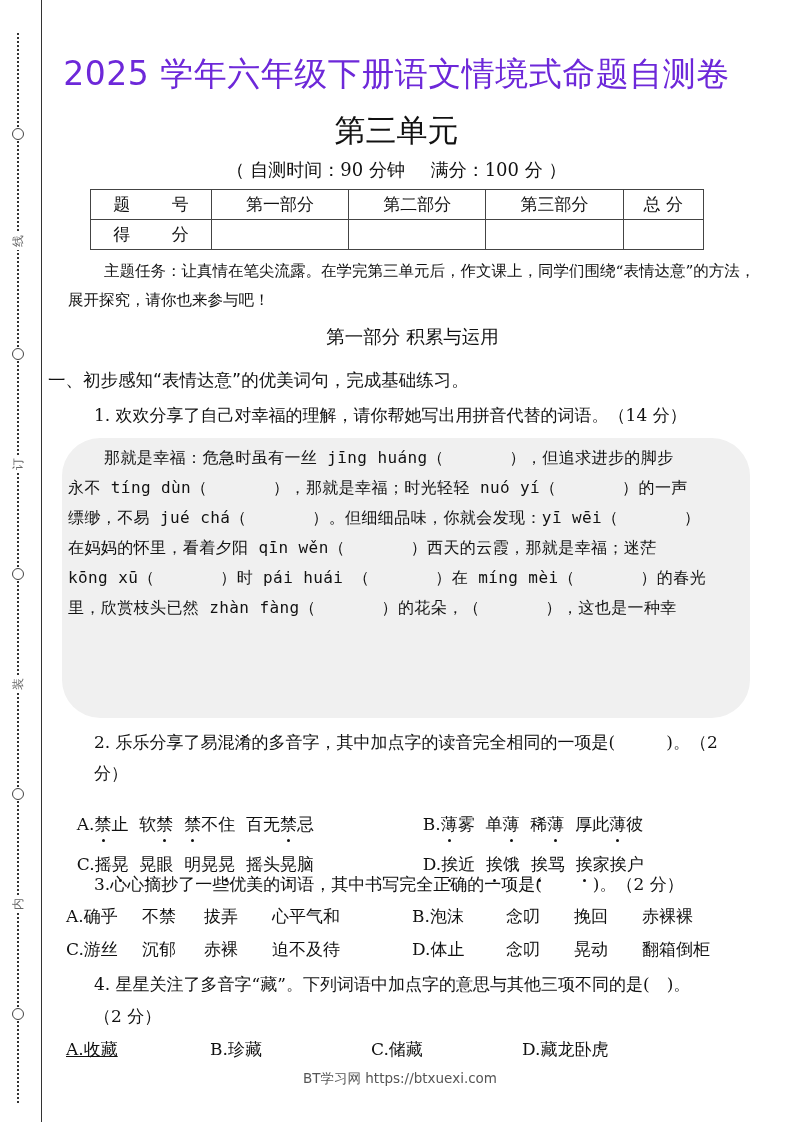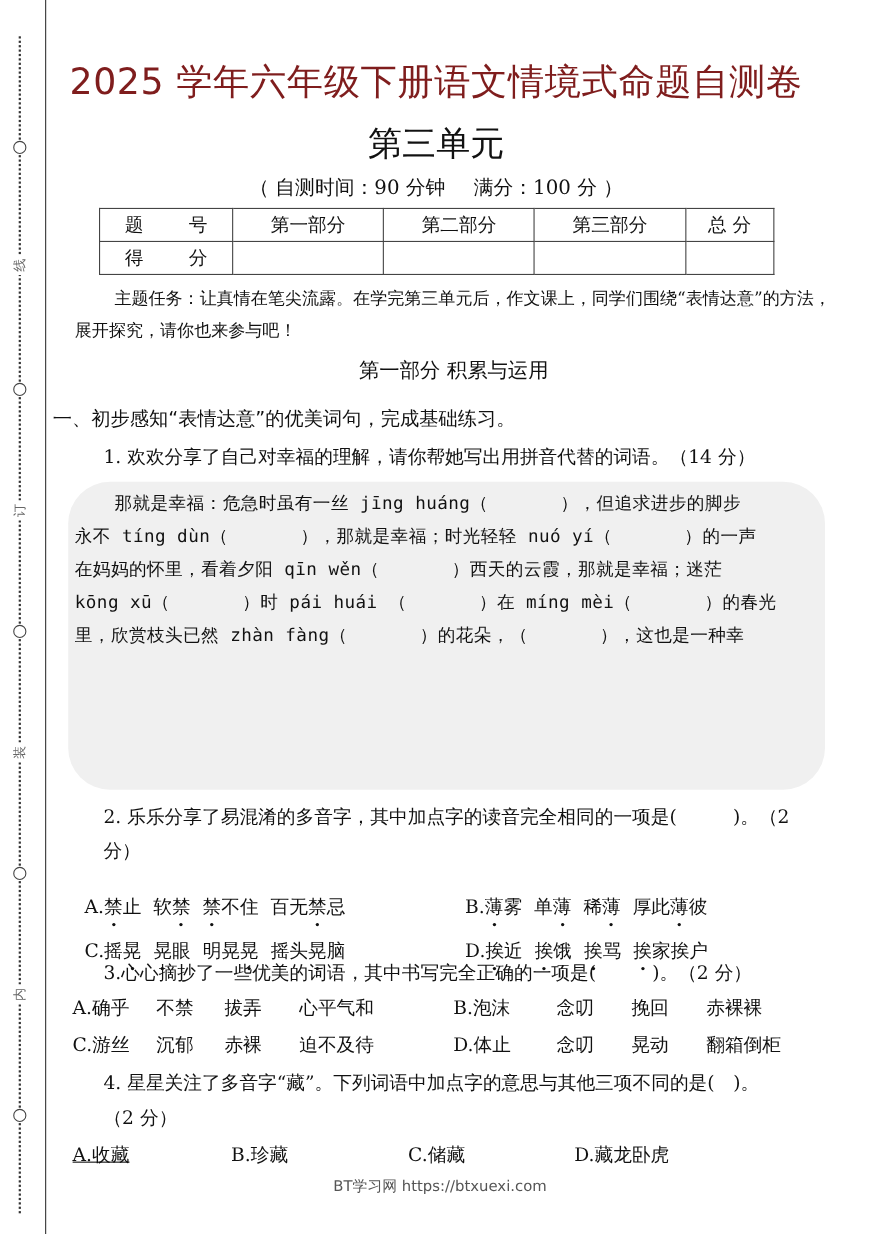--- a/index.html
+++ b/index.html
@@ -2,21 +2,21 @@
 <html><head>
 <meta charset="utf-8">
 <style>
   html, body { margin: 0; padding: 0; background: #ffffff; }
   body { width: 793px; height: 1122px; position: relative; overflow: hidden; color: #111; font-family: "DejaVu Serif", "Liberation Serif", serif; }
   .binding-border { position: absolute; left: 41px; top: 0; width: 0; height: 1122px; border-left: 1.5px solid #333; }
   .binding-dots { position: absolute; left: 17px; top: 33px; width: 0; height: 1070px; border-left: 2px dotted #333; }
   .binding-circle { position: absolute; left: 12px; width: 10px; height: 10px; border: 1px solid #444; border-radius: 50%; background: #fff; }
   .binding-char { position: absolute; left: 9px; width: 18px; height: 18px; font-size: 12px; color: #666; background: #fff; transform: rotate(-90deg); text-align: center; line-height: 18px; font-family: "DejaVu Serif", serif; }
 
-  .title { position: absolute; left: 0; width: 793px; top: 52px; text-align: center; font-family: "DejaVu Sans", "Liberation Sans", sans-serif; font-size: 33px; letter-spacing: 0.5px; color: #7f1d1d; }
+  .title { position: absolute; left: 0; width: 793px; top: 52px; text-align: center; font-family: "DejaVu Sans", "Liberation Sans", sans-serif; font-size: 33px; letter-spacing: 0.5px; color: #6d28d9; }
   .subtitle { position: absolute; left: 0; width: 793px; top: 110px; text-align: center; font-family: "DejaVu Sans", "Liberation Sans", sans-serif; font-size: 31px; color: #111; }
   .timeline { position: absolute; left: 0; width: 793px; top: 158px; text-align: center; font-size: 18px; }
   .timeline span { margin: 0 10px; }
 
   table.score { position: absolute; left: 90px; top: 189px; width: 614px; border-collapse: collapse; font-family: "DejaVu Sans", "Liberation Sans", sans-serif; font-size: 17px; }
   table.score td { border: 1px solid #444; height: 29px; text-align: center; padding: 0; }
   table.score td.first { width: 120px; letter-spacing: 18px; text-indent: 18px; }
 
   .para { position: absolute; font-size: 15.5px; line-height: 29px; }
   .theme { left: 68px; top: 257px; width: 690px; text-indent: 36px; }
@@ -78,20 +78,21 @@
 <div class="para theme">主题任务：让真情在笔尖流露。在学完第三单元后，作文课上，同学们围绕“表情达意”的方法，展开探究，请你也来参与吧！</div>
 
 <div class="section-heading">第一部分 积累与运用</div>
 <div class="q-heading">一、初步感知“表情达意”的优美词句，完成基础练习。</div>
 <div class="q-line" style="left:66px; top:404px;">1. 欢欢分享了自己对幸福的理解，请你帮她写出用拼音代替的词语。（14 分）</div>
 
 <div class="passage-box"></div>
 <div class="passage">
   <div><span class="indent"></span><span>那就是幸福：危急时虽有一丝 jīng huáng（　　　　），但追求进步的脚步</span></div>
   <div>永不 tíng dùn（　　　　），那就是幸福；时光轻轻 nuó yí（　　　　）的一声</div>
+  <div>缥缈，不易 jué chá（　　　　）。但细细品味，你就会发现：yī wēi（　　　　）</div>
   <div>在妈妈的怀里，看着夕阳 qīn wěn（　　　　）西天的云霞，那就是幸福；迷茫</div>
   <div>kōng xū（　　　　）时 pái huái （　　　　）在 míng mèi（　　　　）的春光</div>
   <div>里，欣赏枝头已然 zhàn fàng（　　　　）的花朵，（　　　　），这也是一种幸</div>
 </div>
 
 <div class="q-line" style="left:66px; top:731px;">2. 乐乐分享了易混淆的多音字，其中加点字的读音完全相同的一项是(　　　)。（2</div>
 <div class="q-line" style="left:66px; top:762px;">分）</div>
 
 <div class="opt" style="left:66px; top:793px;">
   <span>A.</span><span class="em">禁</span><span>止</span>  <span>软</span><span class="em">禁</span>  <span class="em">禁</span><span>不住</span>  <span>百无</span><span class="em">禁</span><span>忌</span>

